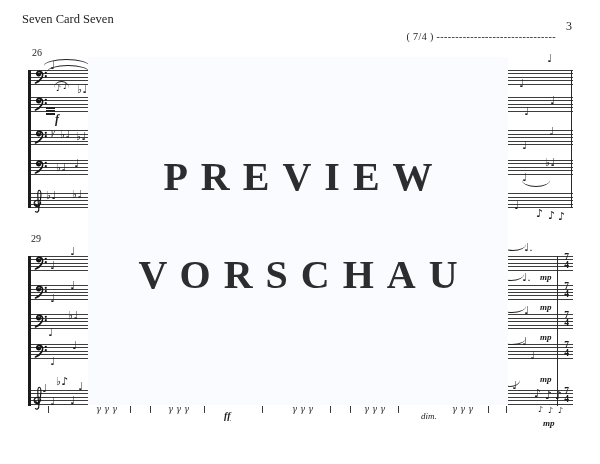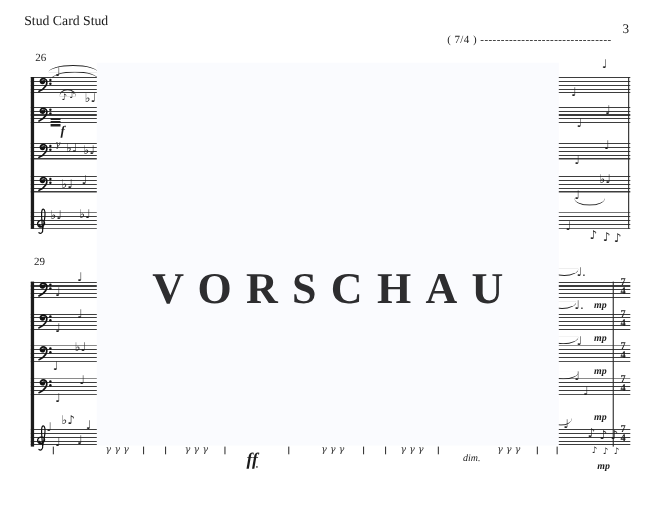--- a/index.html
+++ b/index.html
@@ -35,37 +35,37 @@
   .tie{position:absolute;height:6px;z-index:1;border-top:1.2px solid #222;
        border-radius:50% 50% 0 0/100% 100% 0 0;}
   .tie.dn{border-top:none;border-bottom:1.2px solid #222;border-radius:0 0 50% 50%/0 0 100% 100%;}
   .trem{position:absolute;left:46px;top:107px;width:9px;height:8px;z-index:1;
         background:repeating-linear-gradient(to bottom,#222 0,#222 2px,transparent 2px,transparent 3px);}
 
   
   .dyn{position:absolute;font-family:"Liberation Serif",serif;font-style:italic;font-weight:bold;
        font-size:9px;z-index:2;}
   .dyn.f1{left:55px;top:112px;font-size:12px;}
-  .dyn.ff{left:224px;top:410px;font-size:16px;z-index:6;text-decoration:underline;}
+  .dyn.ff{left:224px;top:410px;font-size:10px;z-index:6;text-decoration:underline;}
   .dyn.dim{left:421px;top:411px;font-weight:normal;font-size:9px;z-index:6;}
   .tsig{position:absolute;left:561px;width:11px;display:flex;flex-direction:column;align-items:center;
         font-family:"Liberation Serif",serif;font-weight:bold;font-size:9.5px;line-height:7.5px;z-index:2;}
 
   
   .watermark{position:absolute;left:88px;top:57px;width:420px;height:348px;background:#fafbfe;z-index:5;}
   .wline{position:absolute;width:100%;text-align:center;font-family:"Liberation Serif",serif;
          font-weight:bold;font-size:40px;letter-spacing:13px;text-indent:13px;color:#2d2d2f;}
-  .wl1{top:96px;} .wl2{top:181px;} .wl3{top:292px;}
+  .wl1{top:96px;} .wl2{top:194px;} .wl3{top:292px;}
 </style>
 </head>
 <body>
 
 <div class="page">
 
-  <div class="title">Stud Card Stud</div>
+  <div class="title">Seven Card Seven</div>
   <div class="pagenum">3</div>
   <div class="meter">( 7/4 ) --------------------------------</div>
 
   <div class="mnum" style="left:32px;top:47px;">26</div>
   <div class="sysbar" style="top:70px;height:138px;"></div>
   <div class="endbar" style="left:571px;top:70px;height:138px;"></div>
 
   <div class="staff" style="top:70px;">
     <svg class="clef bass" width="14" height="14" viewBox="0 0 14 14">
         <path d="M1.5 13 C7.5 10.5 9 6 8.5 3.8 C8 1.6 5.2 .8 3.6 2 C2.2 3.1 2.6 5.4 4.3 5.7 C6 6 6.8 4.4 6 3.3" fill="none" stroke="#111" stroke-width="1.6" stroke-linecap="round"></path>
@@ -267,16 +267,17 @@
       <div class="tie" style="left: 54px; top: 81px; width: 15px;"></div>
       <div class="tie dn" style="left: 522px; top: 180px; width: 28px;"></div>
       <div class="tie dn" style="left: 500px; top: 244px; width: 26px;"></div>
       <div class="tie dn" style="left: 498px; top: 274px; width: 26px;"></div>
       <div class="tie dn" style="left: 498px; top: 306px; width: 28px;"></div>
       <div class="tie dn" style="left: 498px; top: 338px; width: 28px;"></div>
       <div class="tie dn" style="left: 500px; top: 380px; width: 20px;"></div>
     </div>
 
   <div class="watermark">
+    <div class="wline wl1">PREVIEW</div>
     <div class="wline wl2">VORSCHAU</div>
   </div>
 
 </div>
 
 </body></html>

